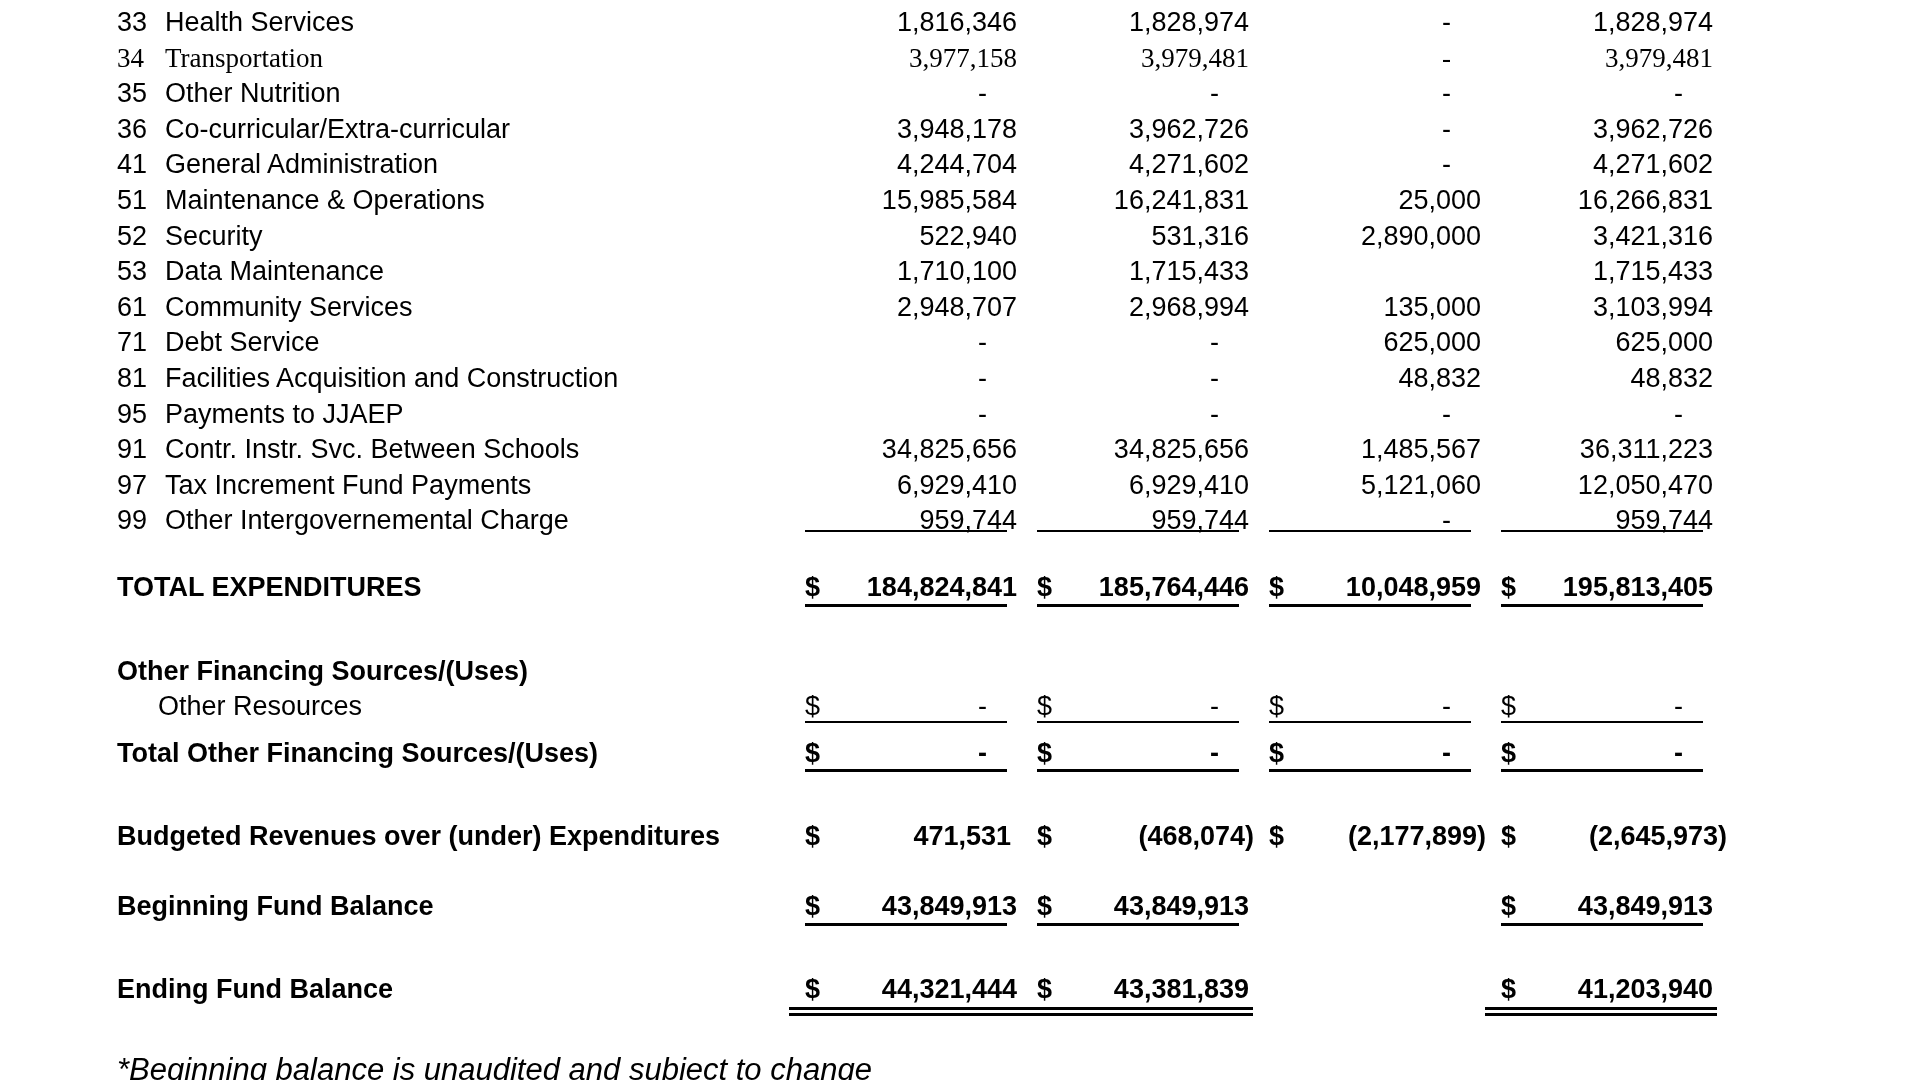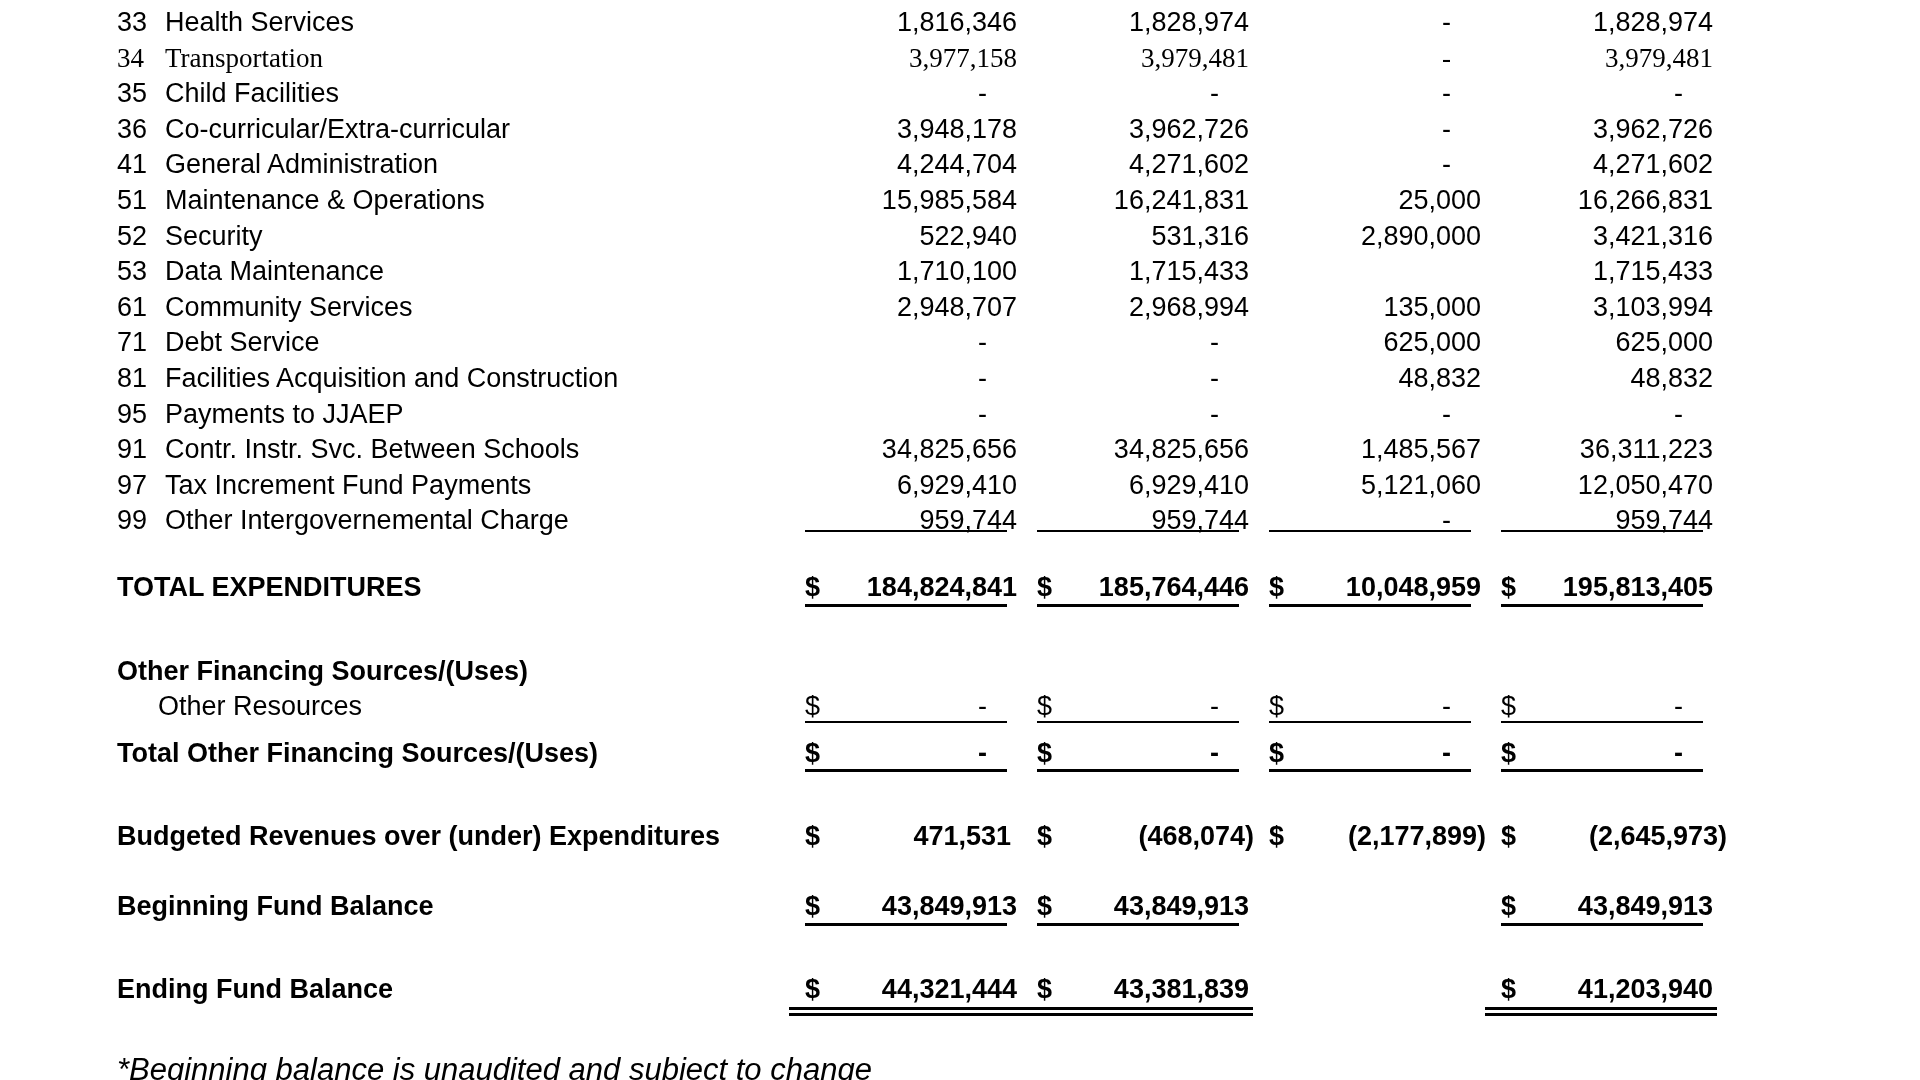--- a/index.html
+++ b/index.html
@@ -115,21 +115,21 @@
           <span class="val">3,979,481</span>
         </div>
         <div class="cell c3">
           <span class="dash">-</span>
         </div>
         <div class="cell c4">
           <span class="val">3,979,481</span>
         </div>
       </div>
       <div class="row" style="top: 63.2px;">
-        <span class="label"><span class="code">35</span><span>Child Facilities</span></span>
+        <span class="label"><span class="code">35</span><span>Other Nutrition</span></span>
         <div class="cell c1">
           <span class="dash">-</span>
         </div>
         <div class="cell c2">
           <span class="dash">-</span>
         </div>
         <div class="cell c3">
           <span class="dash">-</span>
         </div>
         <div class="cell c4">

